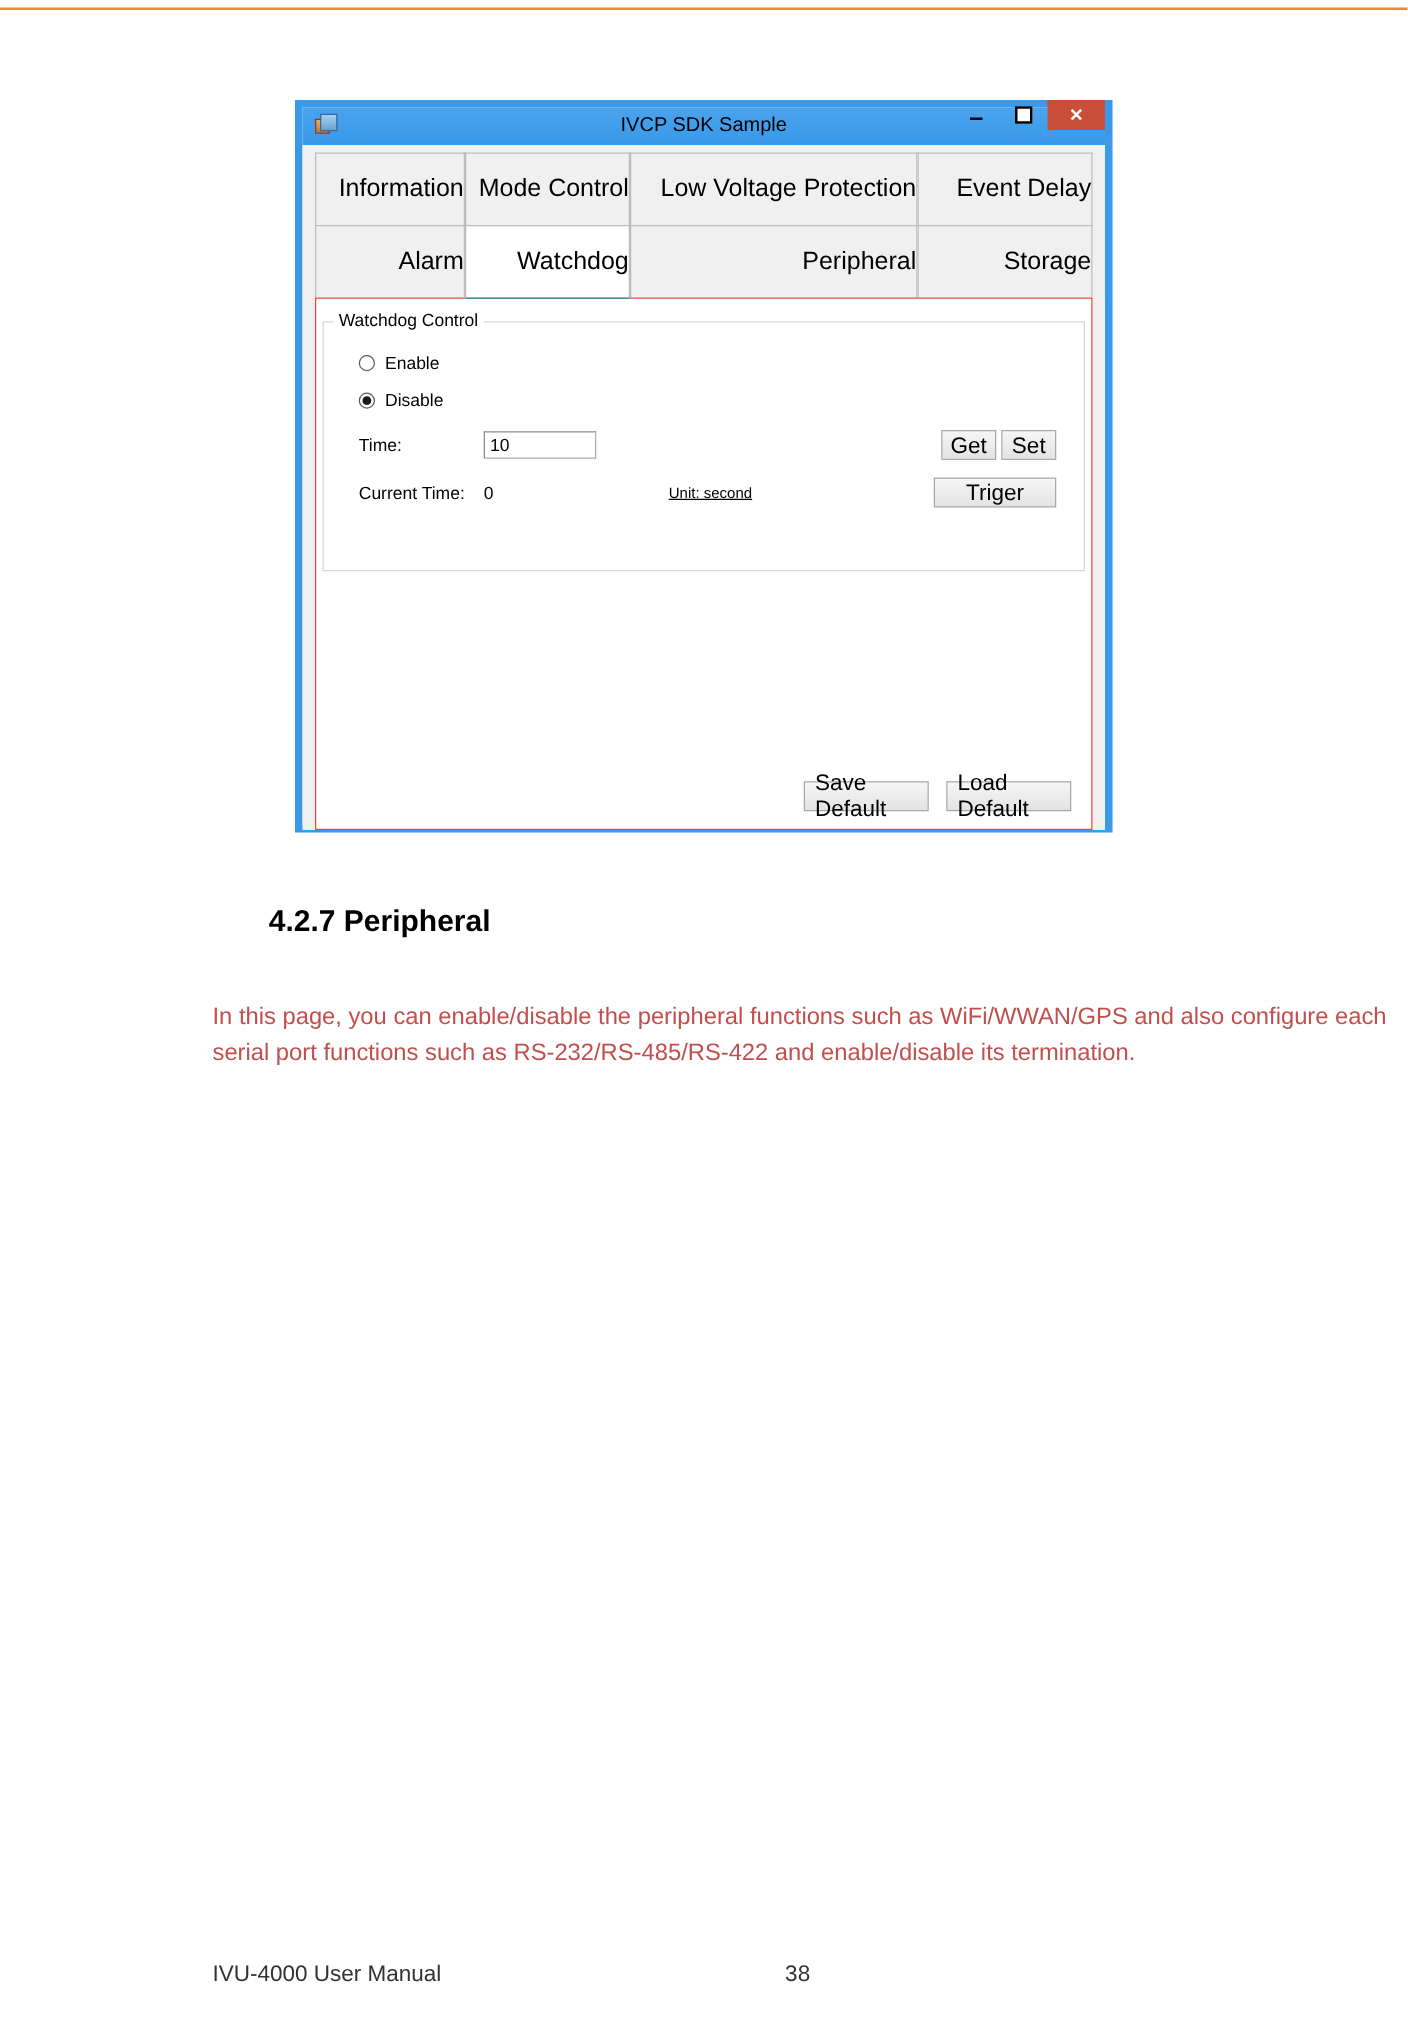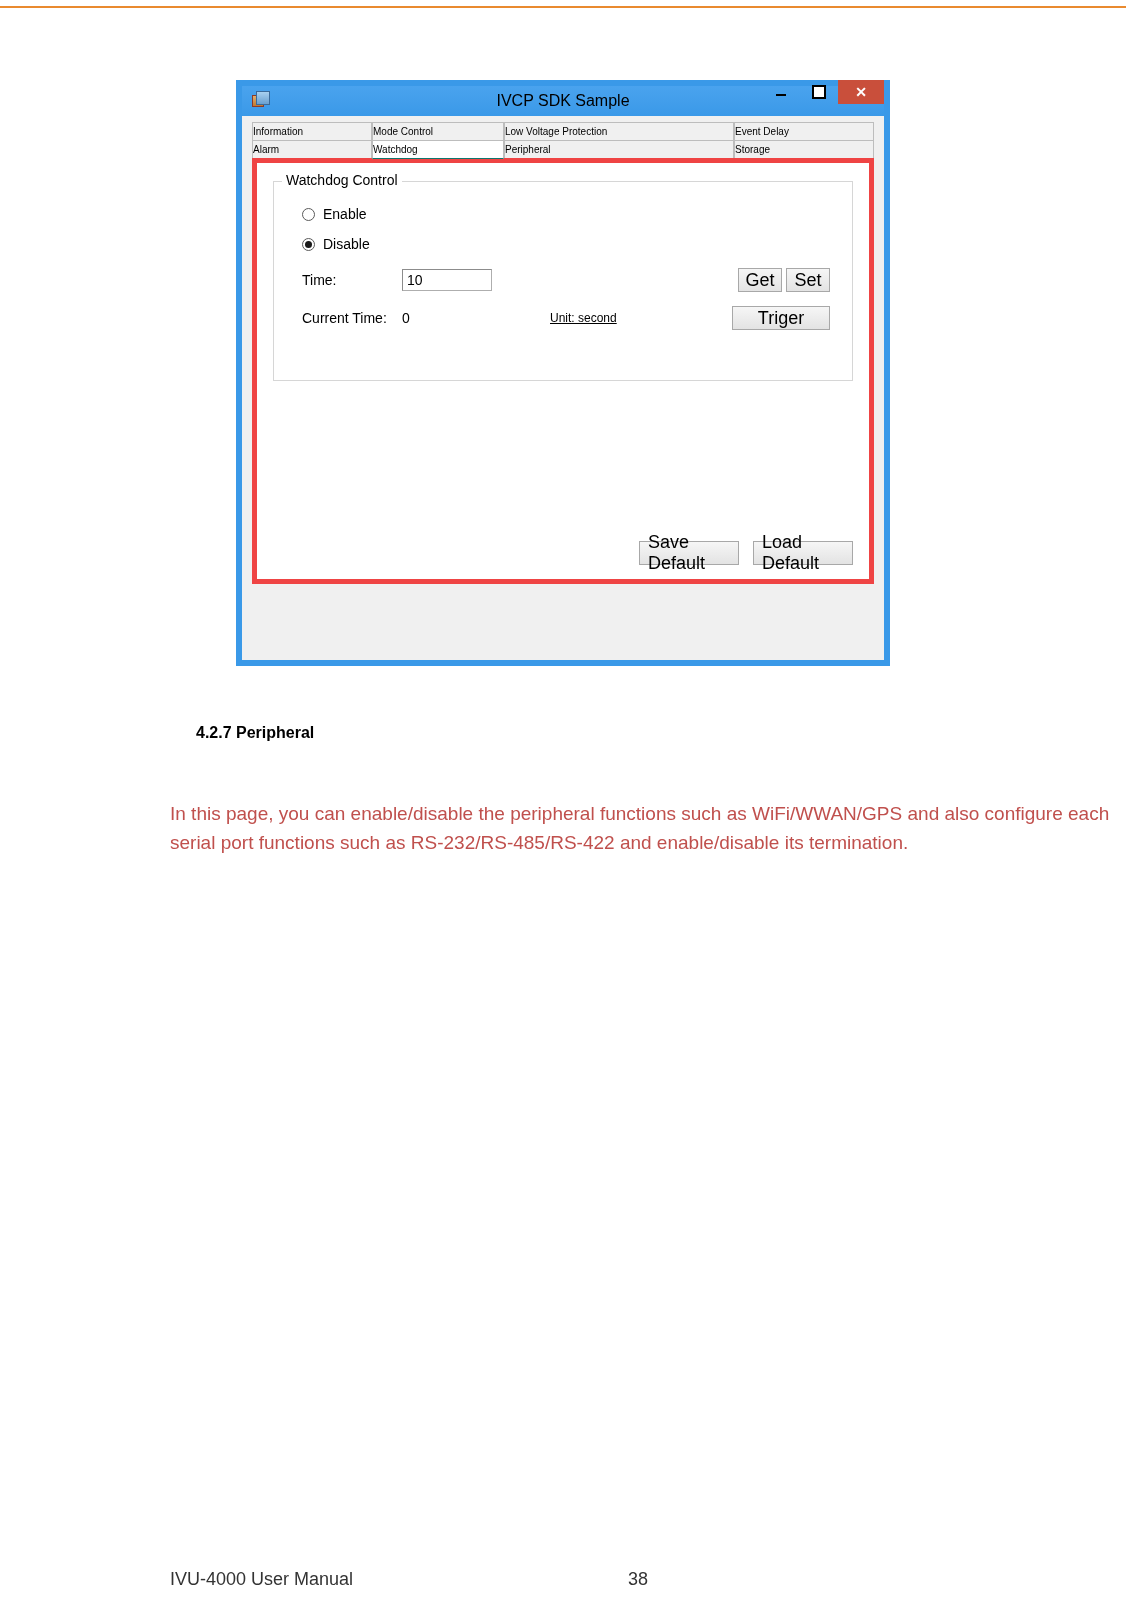--- a/index.html
+++ b/index.html
@@ -26,23 +26,23 @@
     display: flex;
     font-size: 18px;
     color: #333;
     font-family: Arial, sans-serif;
   }
   .footer .pageno {
     margin-left: 275px;
   }
   .heading {
     position: absolute;
-    left: 196px;
+    left: 215px;
     top: 724px;
-    font-size: 16px;
+    font-size: 24px;
     font-weight: bold;
     font-family: Arial, sans-serif;
   }
   .body-text {
     position: absolute;
     left: 170px;
     top: 800px;
     width: 950px;
     font-size: 19px;
     color: #c0504d;
@@ -101,48 +101,48 @@
   
   .tabs-area {
     padding: 6px 10px 0 10px;
     background:#f0f0f0;
   }
   .tabrow {
     display:flex;
     gap:0;
   }
   .tab {
-    font-size:10px;
+    font-size:20px;
     color:#000;
-    padding:3px 0;
-    text-align:left;
+    padding:17px 0;
+    text-align:right;
     border:1px solid #bdbdbd;
     border-bottom:none;
     background:#f0f0f0;
     position:relative;
     cursor:default;
   }
   .tabrow.row1 .tab:nth-child(1){flex:0 0 120px;}
   .tabrow.row1 .tab:nth-child(2){flex:0 0 132px;}
   .tabrow.row1 .tab:nth-child(3){flex:0 0 230px;}
   .tabrow.row1 .tab:nth-child(4){flex:1;}
   .tabrow.row2 .tab:nth-child(1){flex:0 0 120px;}
   .tabrow.row2 .tab:nth-child(2){flex:0 0 132px;}
   .tabrow.row2 .tab:nth-child(3){flex:0 0 230px;}
   .tabrow.row2 .tab:nth-child(4){flex:1;}
   .tab.active {
     background:#ffffff;
     border-bottom:1px solid #0f766e;
     z-index:2;
   }
   .tab-body {
-    border:5px solid #ef4444;
+    border:1px solid #ef4444;
     background:#ffffff;
     margin-top:-1px;
-    padding:18px 16px;
+    padding:18px 5px;
     position:relative;
     height:426px;
   }
   .groupbox {
     position:relative;
     border:1px solid #d6d6d6;
     padding:16px 18px 18px 18px;
     height:200px;
   }
   .groupbox .legend {

